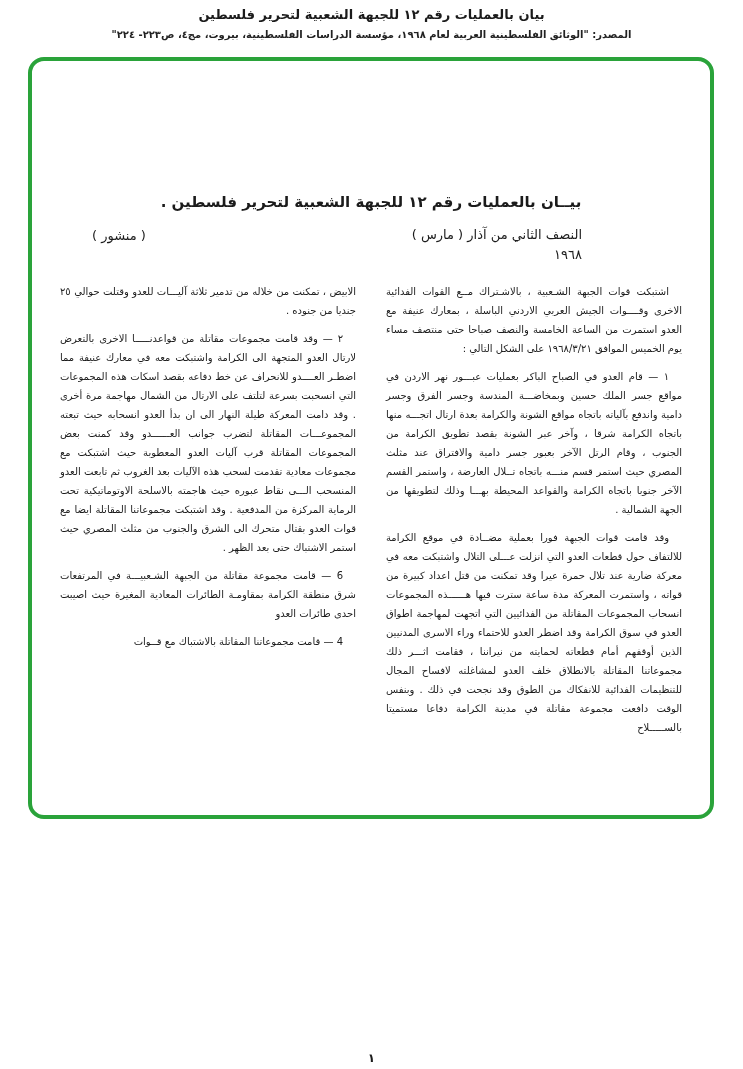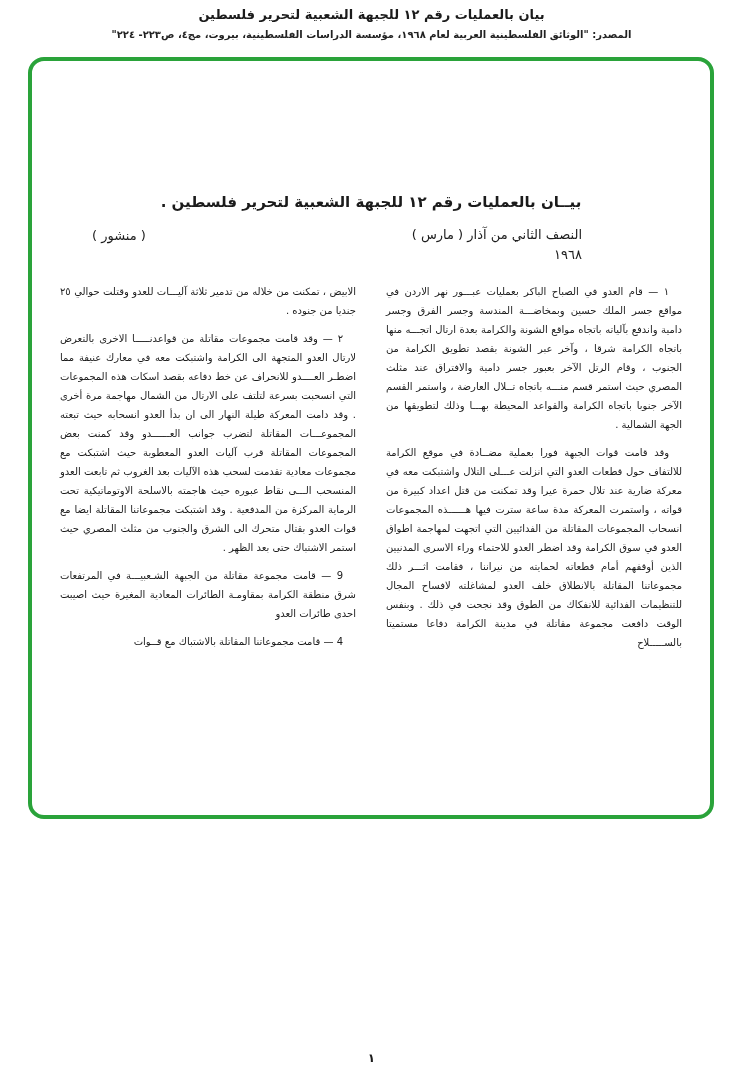--- a/index.html
+++ b/index.html
@@ -99,25 +99,26 @@
   <div class="meta-row">
     <div class="date-block">
       <div class="date-line">النصف الثاني من آذار ( مارس )</div>
       <div class="date-year">١٩٦٨</div>
     </div>
     <div class="published">( منشور )</div>
   </div>
 
   <div class="cols">
     <div class="col">
+      <p>اشتبكت قوات الجبهة الشـعبية ، بالاشـتراك مــع القوات الفدائية الاخرى وقــــوات الجيش العربي الاردني الباسلة ، بمعارك عنيفة مع العدو استمرت من الساعة الخامسة والنصف صباحا حتى منتصف مساء يوم الخميس الموافق ١٩٦٨/٣/٢١ على الشكل التالي :</p>
       <p>١ — قام العدو في الصباح الباكر بعمليات عبـــور نهر الاردن في مواقع جسر الملك حسين وبمخاضـــة المندسة وجسر الفرق وجسر دامية واندفع بآلياته باتجاه مواقع الشونة والكرامة بعدة ارتال اتجـــه منها باتجاه الكرامة شرقا ، وآخر عبر الشونة بقصد تطويق الكرامة من الجنوب ، وقام الرتل الآخر بعبور جسر دامية والافتراق عند مثلث المصري حيث استمر قسم منـــه باتجاه تــلال العارضة ، واستمر القسم الآخر جنوبا باتجاه الكرامة والقواعد المحيطة بهـــا وذلك لتطويقها من الجهة الشمالية .</p>
       <p>وقد قامت قوات الجبهة فورا بعملية مضــادة في موقع الكرامة للالتفاف حول قطعات العدو التي انزلت عـــلى التلال واشتبكت معه في معركة ضارية عند تلال حمرة عيرا وقد تمكنت من قتل اعداد كبيرة من قواته ، واستمرت المعركة مدة ساعة سترت فيها هــــــذه المجموعات انسحاب المجموعات المقاتلة من الفدائيين التي اتجهت لمهاجمة اطواق العدو في سوق الكرامة وقد اضطر العدو للاحتماء وراء الاسرى المدنيين الذين أوقفهم أمام قطعاته لحمايته من نيراننا ، فقامت اثـــر ذلك مجموعاتنا المقاتلة بالانطلاق خلف العدو لمشاغلته لافساح المجال للتنظيمات الفدائية للانفكاك من الطوق وقد نجحت في ذلك . وبنفس الوقت دافعت مجموعة مقاتلة في مدينة الكرامة دفاعا مستميتا بالســـــلاح</p>
     </div>
     <div class="col">
       <p class="no-indent">الابيض ، تمكنت من خلاله من تدمير ثلاثة آليـــات للعدو وقتلت حوالي ٢٥ جنديا من جنوده .</p>
       <p>٢ — وقد قامت مجموعات مقاتلة من قواعدنـــــا الاخرى بالتعرض لارتال العدو المتجهة الى الكرامة واشتبكت معه في معارك عنيفة مما اضطـر العــــدو للانحراف عن خط دفاعه بقصد اسكات هذه المجموعات التي انسحبت بسرعة لتلتف على الارتال من الشمال مهاجمة مرة أخرى . وقد دامت المعركة طيلة النهار الى ان بدأ العدو انسحابه حيث تبعته المجموعـــات المقاتلة لتضرب جوانب العــــــدو وقد كمنت بعض المجموعات المقاتلة قرب آليات العدو المعطوبة حيث اشتبكت مع مجموعات معادية تقدمت لسحب هذه الآليات بعد الغروب ثم تابعت العدو المنسحب الـــى نقاط عبوره حيث هاجمته بالاسلحة الاوتوماتيكية تحت الرماية المركزة من المدفعية . وقد اشتبكت مجموعاتنا المقاتلة ايضا مع قوات العدو بقتال متحرك الى الشرق والجنوب من مثلث المصري حيث استمر الاشتباك حتى بعد الظهر .</p>
-      <p>9 — قامت مجموعة مقاتلة من الجبهة الشـعبيـــة في المرتفعات شرق منطقة الكرامة بمقاومـة الطائرات المعادية المغيرة حيث اصيبت احدى طائرات العدو</p>
+      <p>6 — قامت مجموعة مقاتلة من الجبهة الشـعبيـــة في المرتفعات شرق منطقة الكرامة بمقاومـة الطائرات المعادية المغيرة حيث اصيبت احدى طائرات العدو</p>
       <p>4 — قامت مجموعاتنا المقاتلة بالاشتباك مع قــوات</p>
     </div>
   </div>
 </div>
 
 <div class="page-num">١</div>
 
 </body></html>

